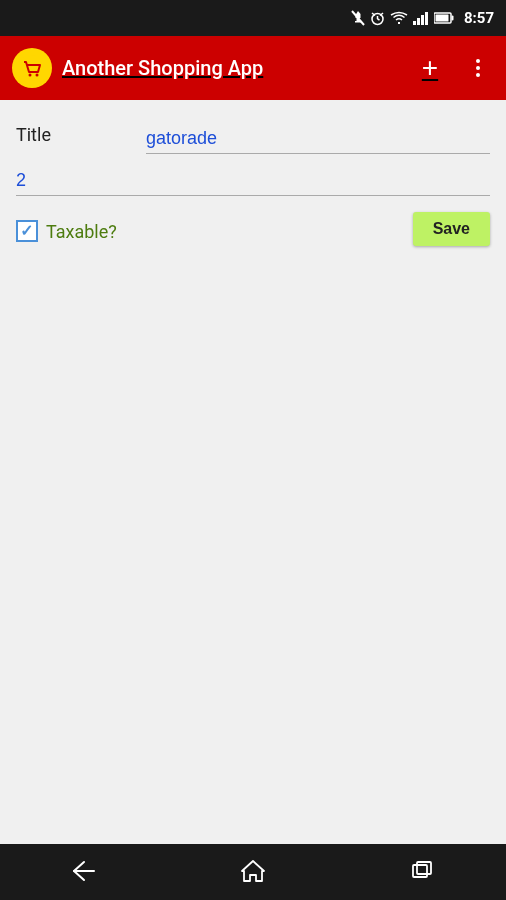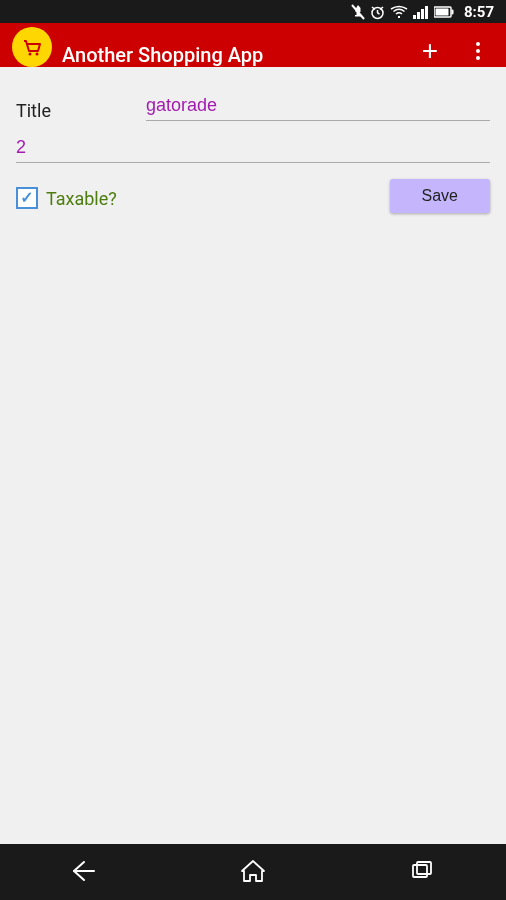--- a/index.html
+++ b/index.html
@@ -7,21 +7,21 @@
       width: 506px;
       height: 900px;
       font-family: 'Roboto', Arial, sans-serif;
       background: #f0f0f0;
       overflow: hidden;
     }
 
     
     .status-bar {
       width: 100%;
-      height: 23px;
+      height: 36px;
       background: #1a1a1a;
       display: flex;
       align-items: center;
       justify-content: flex-end;
       padding: 0 12px;
       gap: 6px;
     }
     .status-bar-icons {
       display: flex;
       align-items: center;
@@ -30,26 +30,27 @@
     .status-time {
       color: white;
       font-size: 15px;
       font-weight: bold;
       margin-left: 4px;
     }
 
     
     .app-bar {
       width: 100%;
-      height: 44px;
+      height: 64px;
       background: #cc0000;
       display: flex;
-      align-items: flex-end;
+      align-items: center;
       padding: 0 12px;
       gap: 10px;
+      text-decoration: underline;
     }
     .app-logo {
       width: 40px;
       height: 40px;
       background: #ffd700;
       border-radius: 50%;
       display: flex;
       align-items: center;
       justify-content: center;
       font-size: 20px;
@@ -92,37 +93,37 @@
     }
 
     
     .main-content {
       background: #f0f0f0;
       padding: 20px 16px;
     }
 
     .form-row {
       display: flex;
-      align-items: flex-end;
+      align-items: flex-start;
       margin-bottom: 4px;
       padding: 4px 0;
     }
     .form-label {
       width: 130px;
       font-size: 18px;
       color: #222;
       flex-shrink: 0;
     }
     .form-input {
       flex: 1;
       border: none;
       border-bottom: 1px solid #aaa;
       background: transparent;
       font-size: 18px;
-      color: #a21caf;
+      color: #1d4ed8;
       padding: 4px 0;
       outline: none;
     }
 
     .taxable-row {
       display: flex;
       align-items: center;
       margin-top: 8px;
       padding: 4px 0;
     }
@@ -144,26 +145,26 @@
     .checkbox-check {
       color: #4a90d9;
       font-size: 16px;
       font-weight: bold;
       line-height: 1;
     }
 
     .save-btn {
       float: right;
       margin-top: -4px;
-      padding: 8px 32px;
-      background: #c4b5fd;
+      padding: 8px 20px;
+      background: #bef264;
       border: none;
       border-radius: 3px;
       font-size: 16px;
-      font-weight: 400;
+      font-weight: 700;
       color: #222;
       cursor: pointer;
       box-shadow: 0 1px 3px rgba(0,0,0,0.3);
     }
 
     
     .nav-bar {
       position: absolute;
       bottom: 0;
       width: 506px;

